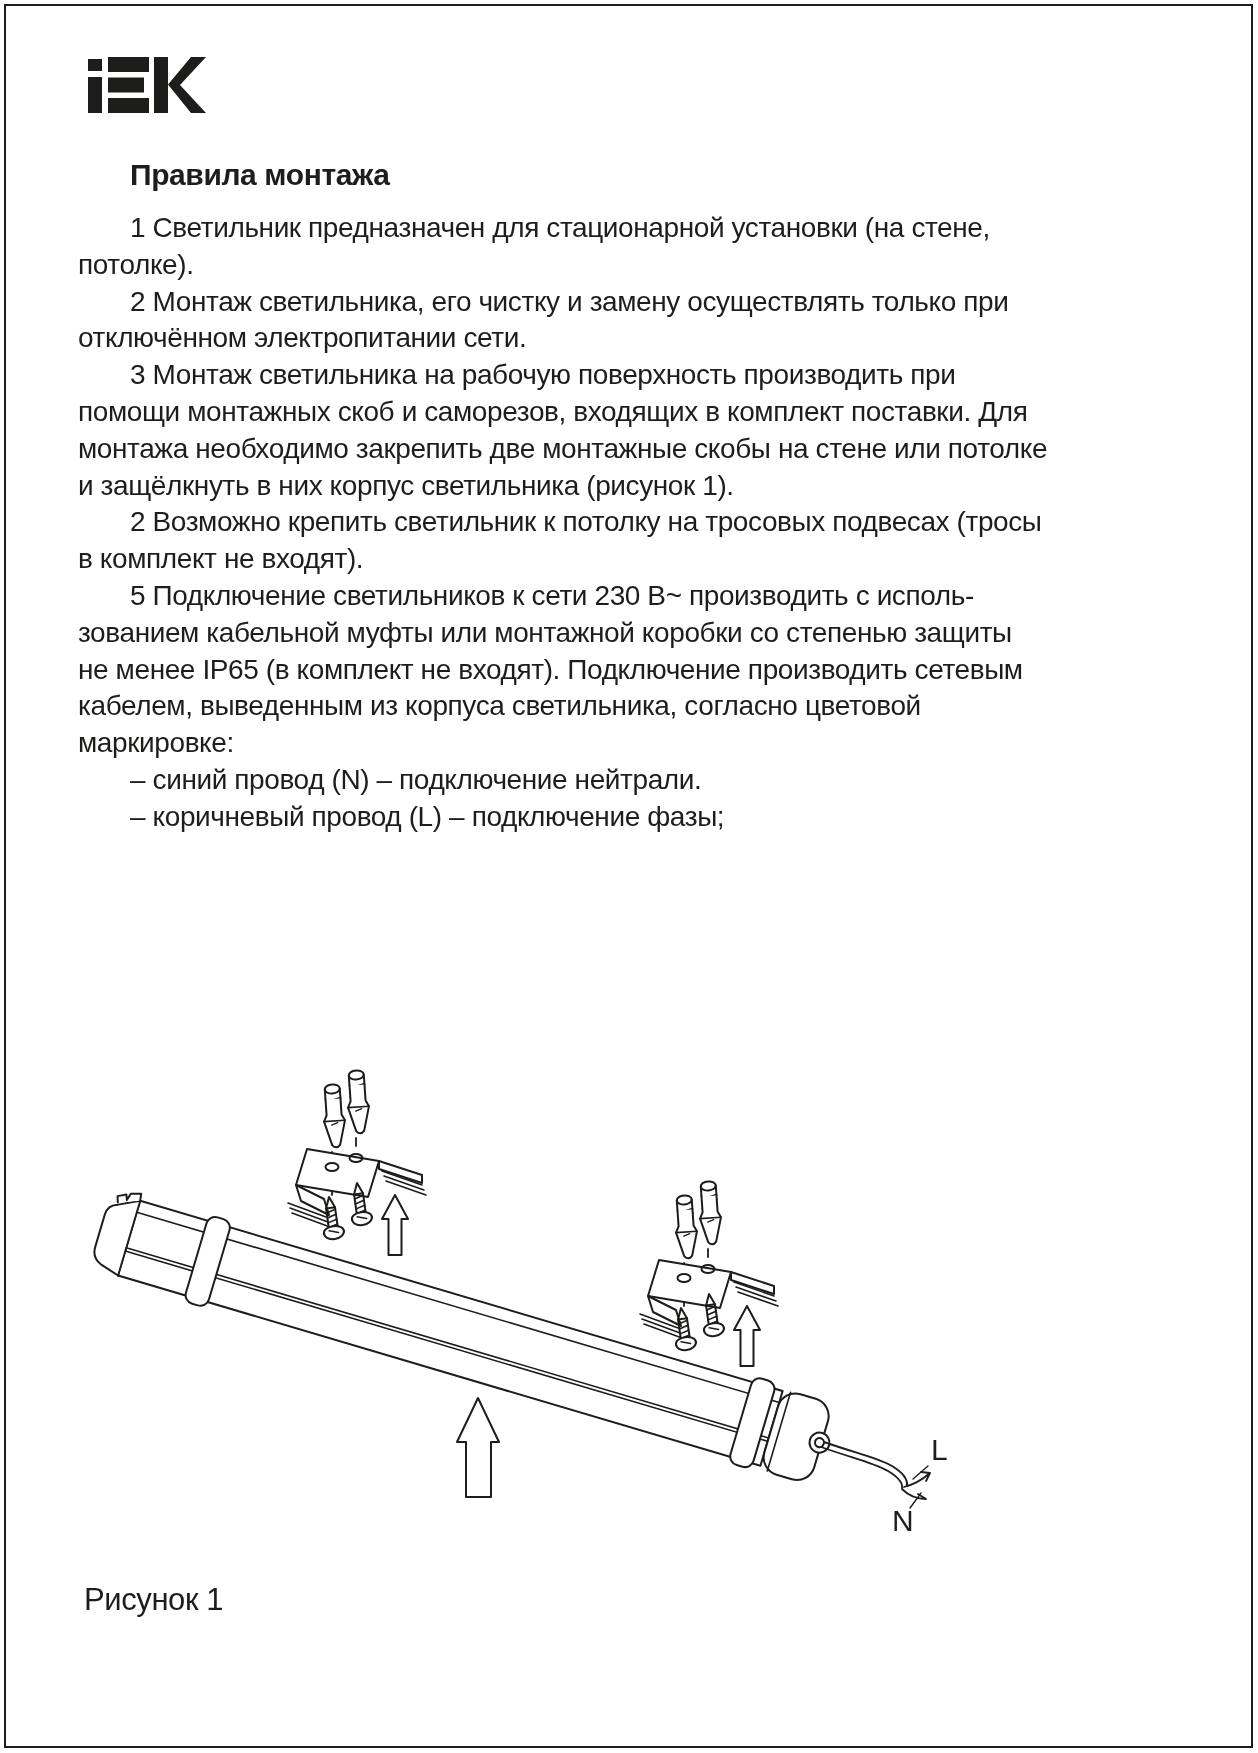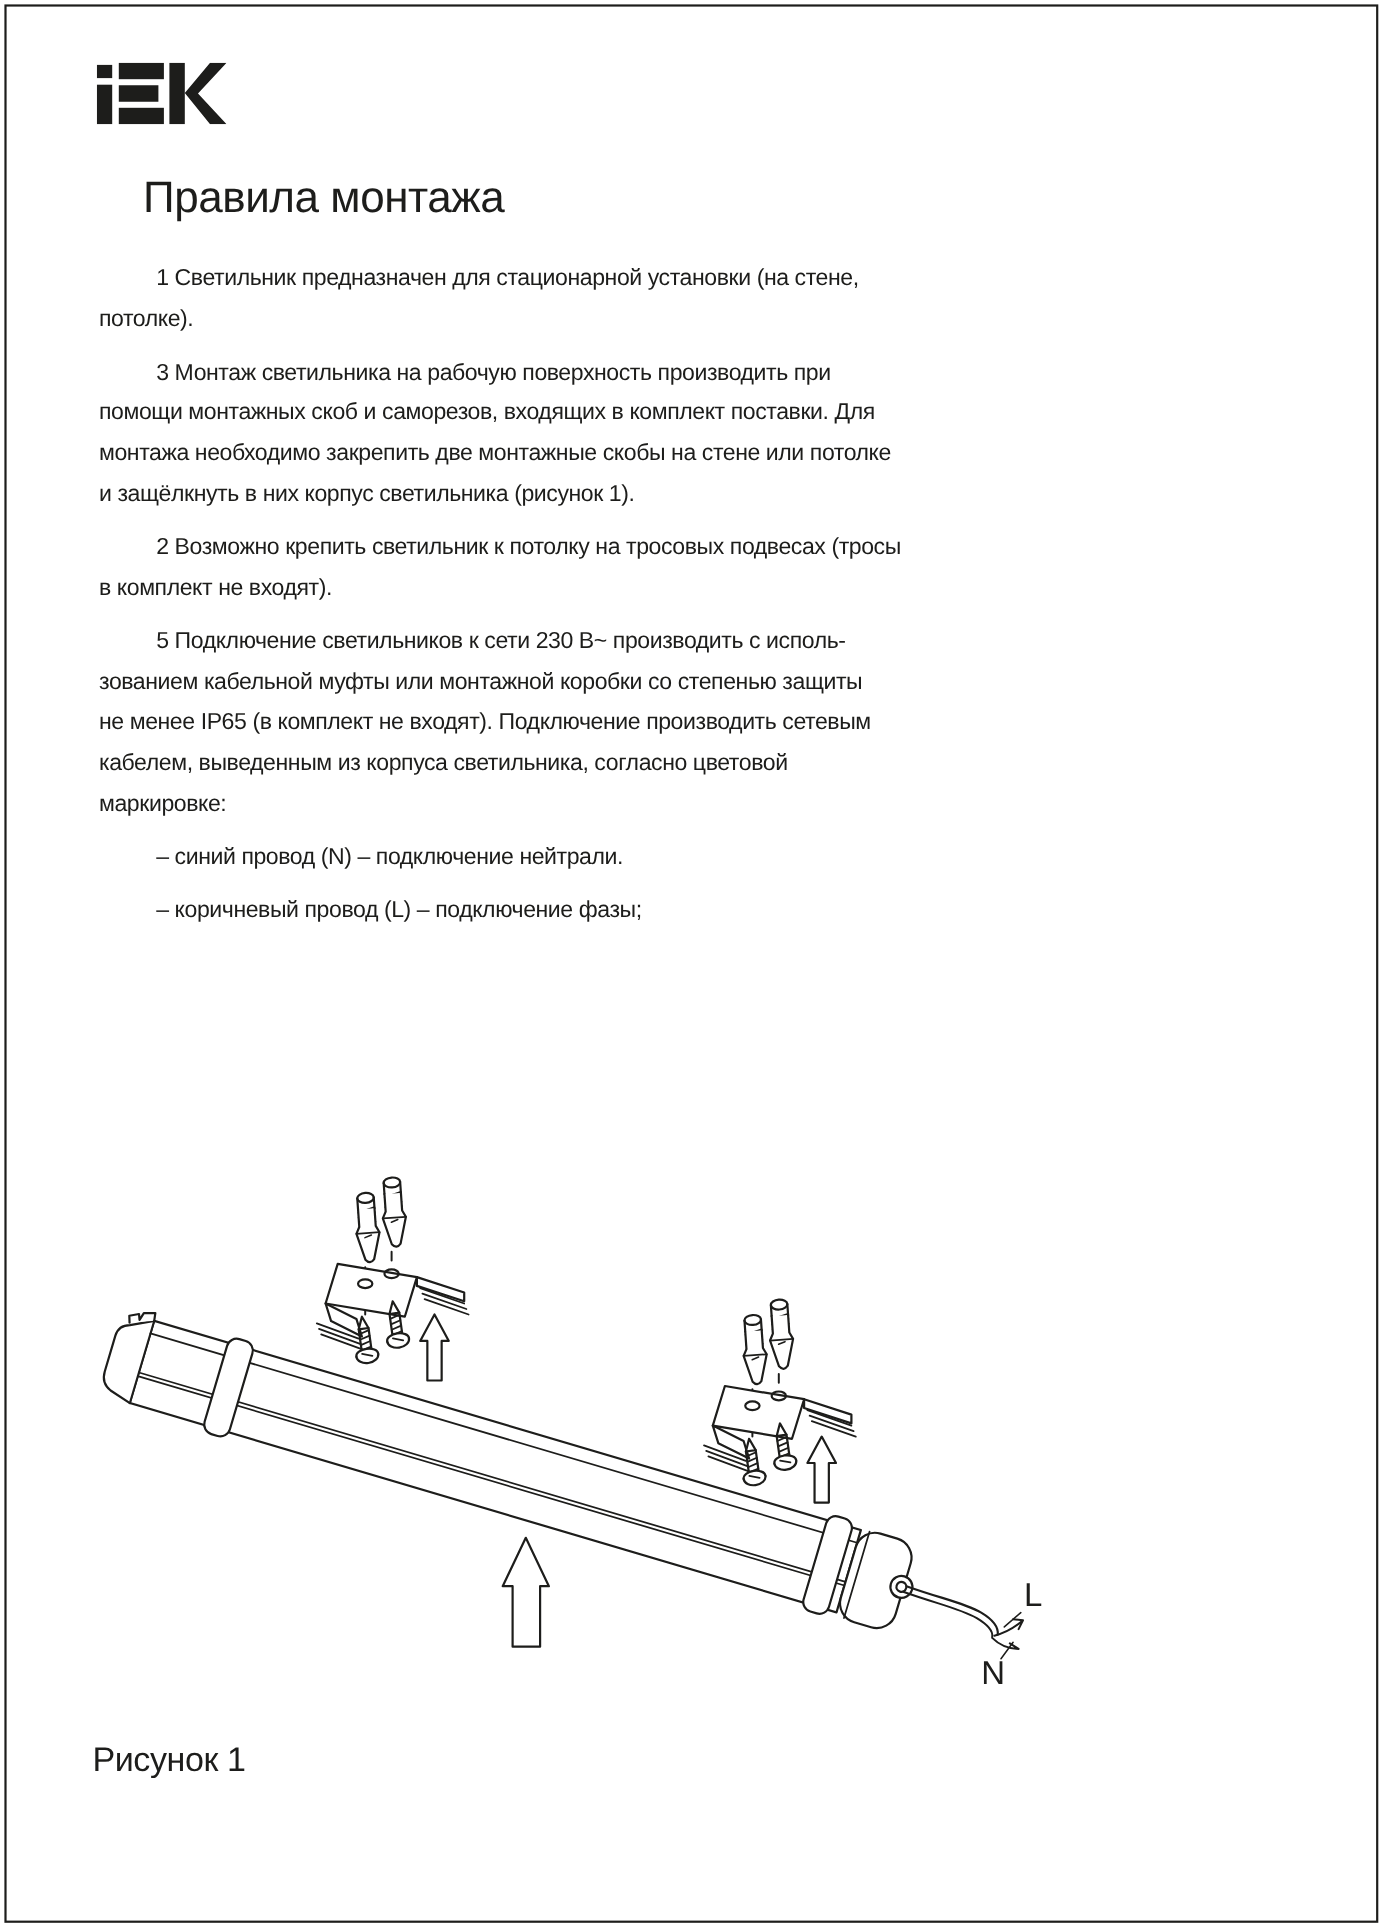--- a/index.html
+++ b/index.html
@@ -7,24 +7,24 @@
     width:1258px;height:1753px;position:relative;background:#ffffff;
     font-family:"Liberation Sans", sans-serif;color:#1d1d1b;overflow:hidden;
   }
   .page-frame{
     position:absolute;left:4px;top:4px;right:5px;bottom:5px;
     border:2.5px solid #1d1d1b;pointer-events:none;
   }
   .logo-svg{position:absolute;left:88px;top:57px;width:118px;height:56px;}
   .content{position:absolute;left:78px;top:158px;width:1130px;}
   .content h1{
-    font-size:40px;font-weight:normal;margin:0 0 32px 52px;letter-spacing:-0.4px;
+    font-size:30px;font-weight:bold;margin:0 0 18px 52px;letter-spacing:-0.4px;
   }
   p.body{
-    font-size:21px;line-height:36.8px;margin:12px;text-indent:52px;
+    font-size:28px;line-height:36.8px;margin:0;text-indent:52px;
     white-space:pre-line;letter-spacing:-0.4px;
   }
   .figure-svg{position:absolute;left:70px;top:945px;width:900px;height:620px;}
   .figure-svg text{font-family:"Liberation Sans", sans-serif;font-size:30px;fill:#1d1d1b;stroke:none;}
   .caption{position:absolute;left:84px;top:1582px;font-size:31px;letter-spacing:-0.4px;}
 </style>
 </head>
 <body>
 
 <div class="page-frame"></div>
@@ -39,20 +39,22 @@
     <rect x="20" y="41" width="41" height="15"></rect>
     <rect x="66" y="0" width="14" height="56"></rect>
     <polygon points="80,27.5 103,0 118,0 92,28 118,56 103,56"></polygon>
   </g>
 </svg>
 
 <div class="content">
   <h1>Правила монтажа</h1>
   <p class="body">1 Светильник предназначен для стационарной установки (на стене,
 потолке).</p>
+  <p class="body">2 Монтаж светильника, его чистку и замену осуществлять только при
+отключённом электропитании сети.</p>
   <p class="body">3 Монтаж светильника на рабочую поверхность производить при
 помощи монтажных скоб и саморезов, входящих в комплект поставки. Для
 монтажа необходимо закрепить две монтажные скобы на стене или потолке
 и защёлкнуть в них корпус светильника (рисунок 1).</p>
   <p class="body">2 Возможно крепить светильник к потолку на тросовых подвесах (тросы
 в комплект не входят).</p>
   <p class="body">5 Подключение светильников к сети 230 В~ производить с исполь-
 зованием кабельной муфты или монтажной коробки со степенью защиты
 не менее IP65 (в комплект не входят). Подключение производить сетевым
 кабелем, выведенным из корпуса светильника, согласно цветовой

